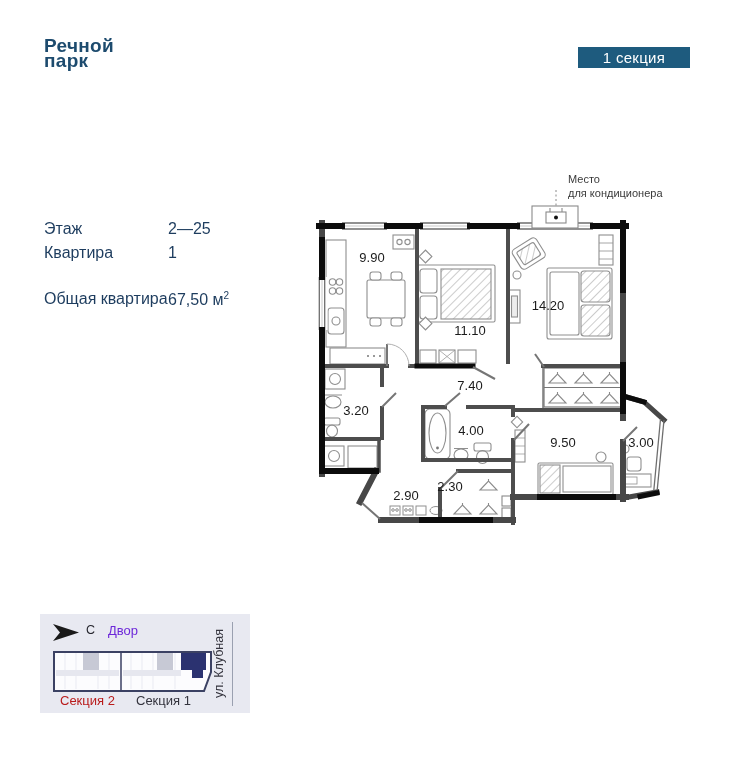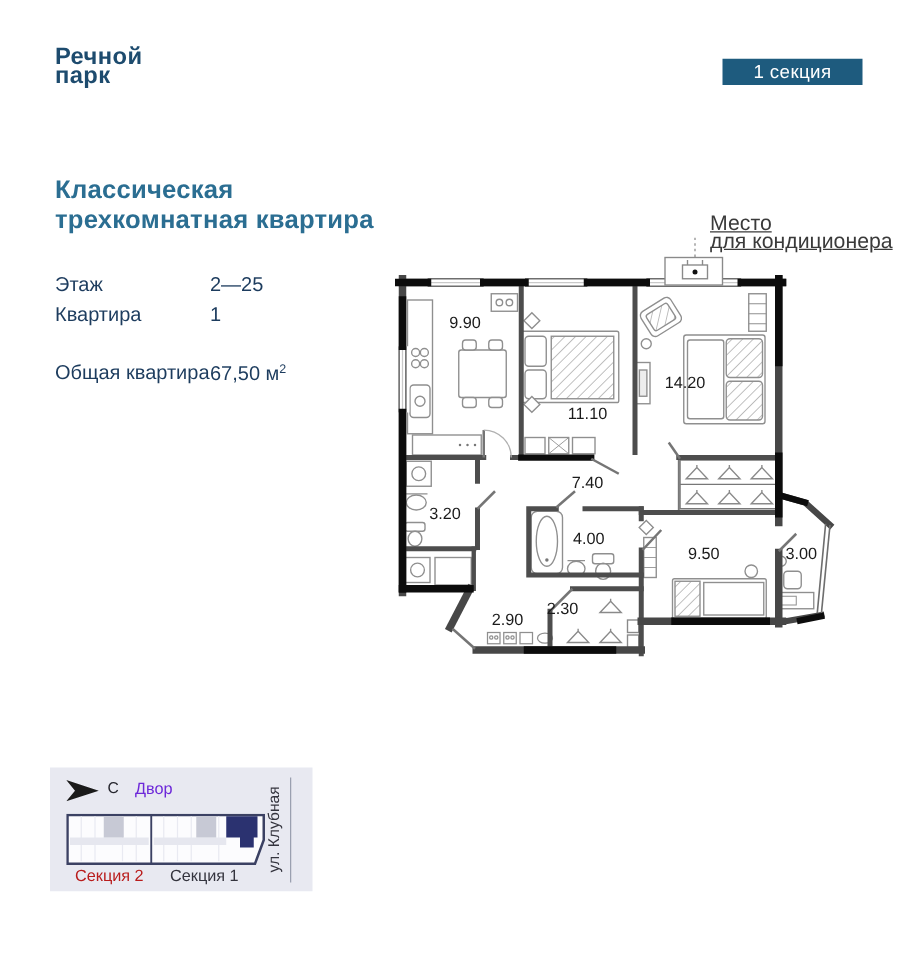--- a/index.html
+++ b/index.html
@@ -16,22 +16,22 @@
   
   .title{position:absolute;left:44px;top:140px;font-size:20.5px;font-weight:bold;
          color:#2b6e92;line-height:24px;letter-spacing:.2px;}
   .row-label{position:absolute;left:44px;font-size:16px;color:#1d3c5e;}
   .row-value{position:absolute;left:168px;font-size:16px;color:#1d3c5e;}
   .row-value sup{font-size:10px;}
 
   
   .plan-svg{position:absolute;left:310px;top:190px;}
   svg text{font-family:"Liberation Sans",sans-serif;}
-  .ac-note{position:absolute;left:568px;top:172px;font-size:17px;
-           color:#3a3a3a;line-height:14px;text-decoration:underline;}
+  .ac-note{position:absolute;left:568px;top:172px;font-size:11px;
+           color:#3a3a3a;line-height:14px;}
 
   
   .minimap{position:absolute;left:40px;top:614px;width:210px;height:99px;
            background:#e8e9f1;}
   .mini-north{position:absolute;left:13px;top:10px;}
   .mini-n-label{position:absolute;left:46px;top:9px;font-size:12.5px;color:#26262e;}
   .mini-yard{position:absolute;left:68px;top:9px;font-size:13px;color:#6d28d9;}
   .mini-bld{position:absolute;left:13px;top:37px;}
   .mini-s2{position:absolute;left:20px;top:79px;font-size:13px;color:#b91c1c;}
   .mini-s1{position:absolute;left:96px;top:79px;font-size:13px;color:#34343e;}
@@ -51,24 +51,20 @@
 <body>
 
 <div class="page">
 
   <div class="logo">
     <div>Речной</div>
     <div>парк</div>
   </div>
   <div class="badge">1 секция</div>
 
-  <div class="title">
-    <div>Классическая</div>
-    <div>трехкомнатная квартира</div>
-  </div>
   <div class="row-label" style="top:220px">Этаж</div>
   <div class="row-value" style="top:220px">2—25</div>
   <div class="row-label" style="top:244px">Квартира</div>
   <div class="row-value" style="top:244px">1</div>
   <div class="row-label" style="top:290px">Общая квартира</div>
   <div class="row-value" style="top:290px"><span>67,50 м</span><sup>2</sup></div>
 
   <div class="ac-note">
     <div>Место</div>
     <div>для кондиционера</div>

